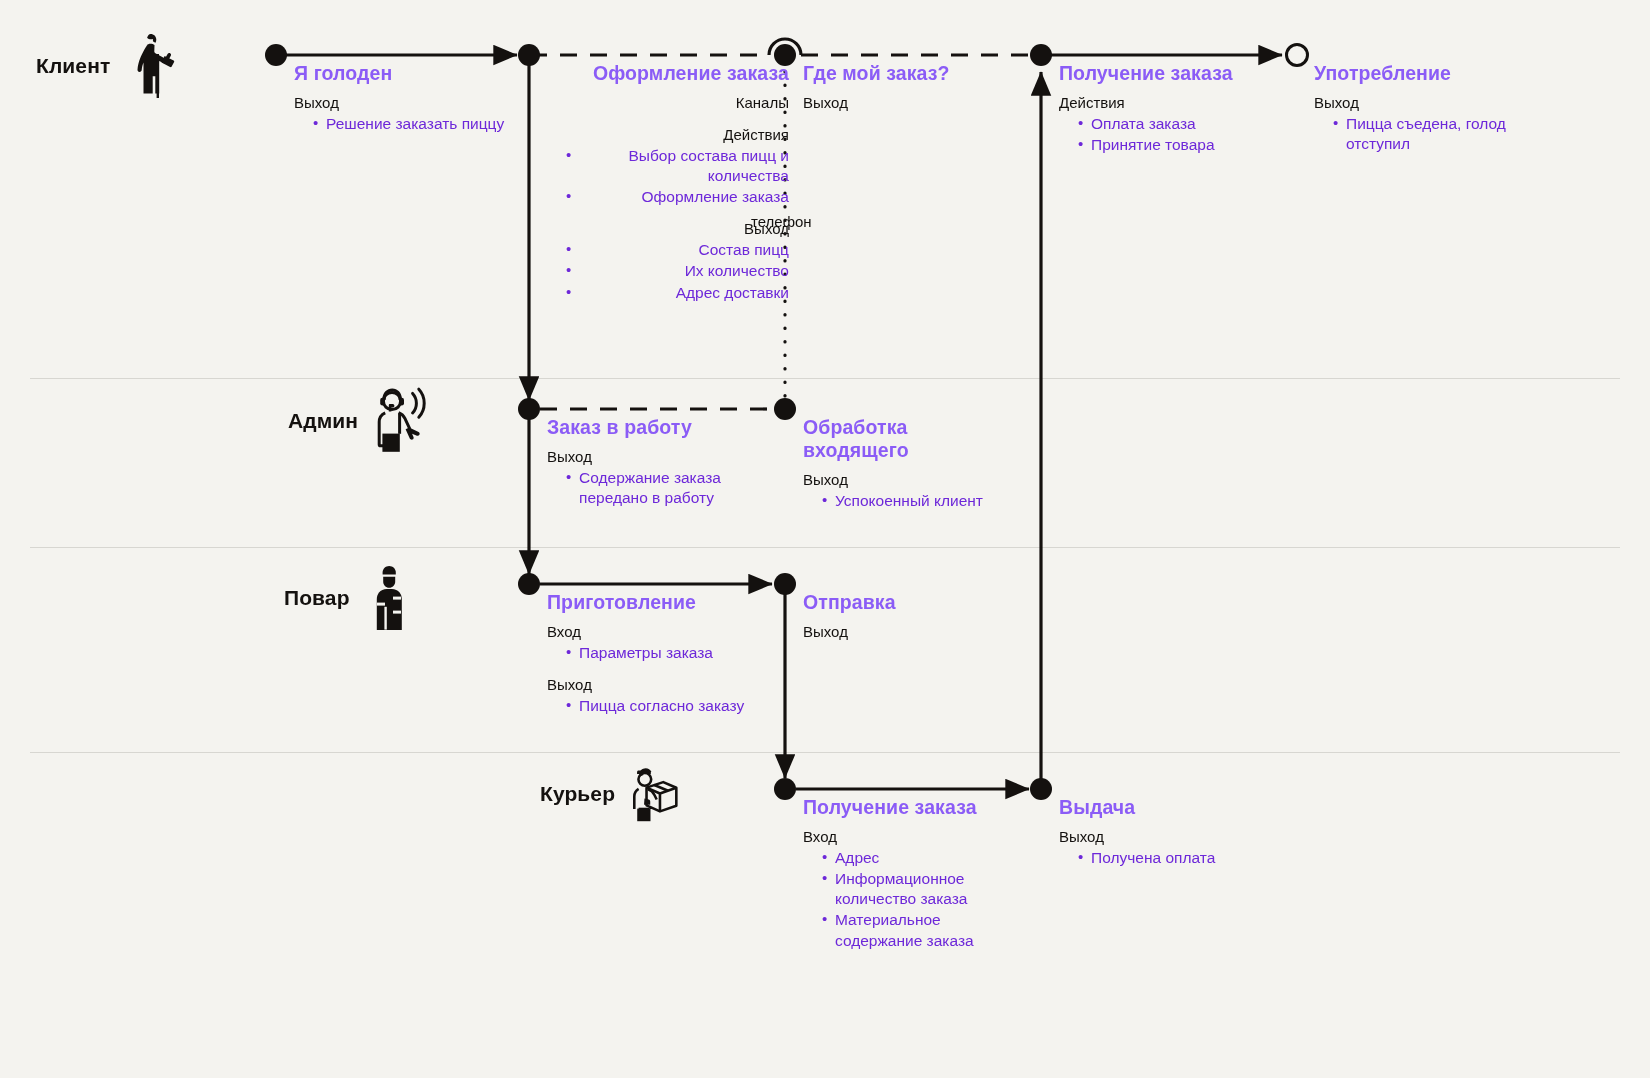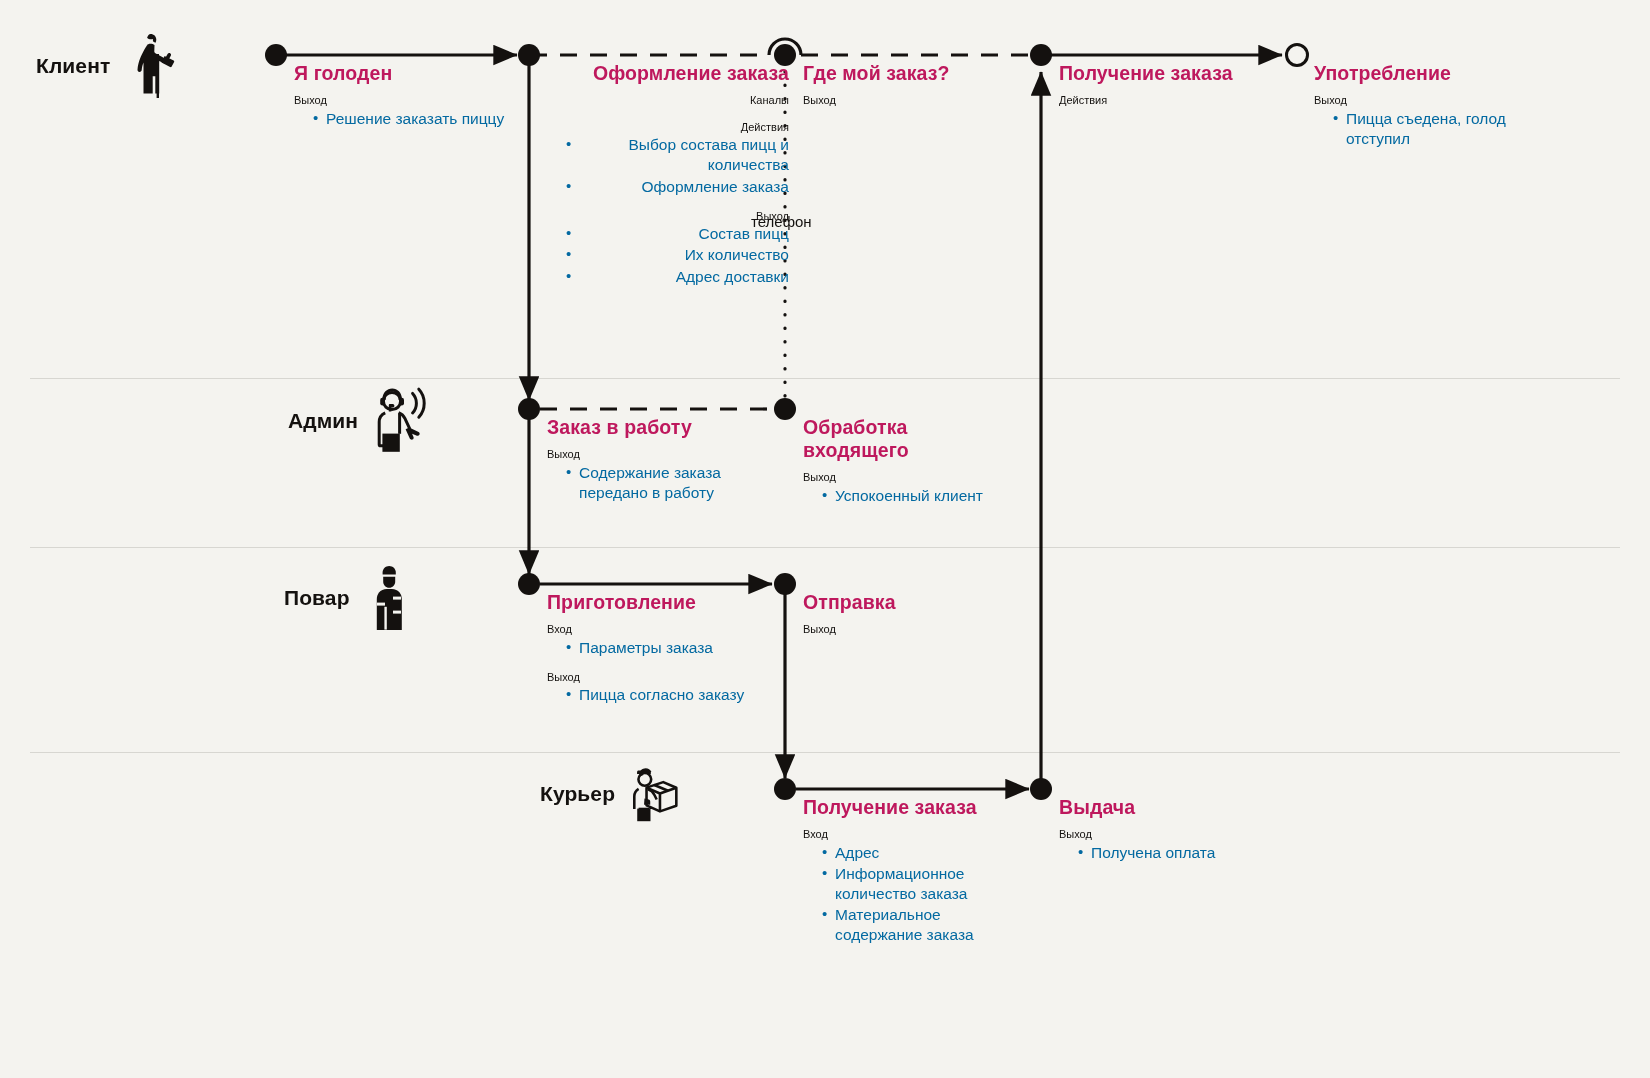--- a/index.html
+++ b/index.html
@@ -76,43 +76,43 @@
   }
   .node-body {
     position: absolute;
     left: 18px;
     top: 7px;
     width: 248px;
   }
   .node-title {
     font-size: 19.5px;
     font-weight: bold;
-    color: #be185d;
+    color: #8b5cf6;
     line-height: 1.18;
     margin: 0 0 8px 0;
     letter-spacing: .1px;
   }
   .sect {
     margin: 0 0 12px 0;
   }
   .sect:last-child { margin-bottom: 0; }
   .sect-label {
-    font-size: 11px;
+    font-size: 15px;
     color: #14110f;
     line-height: 1.33;
     margin: 0 0 1px 0;
   }
   .sect ul {
     margin: 0;
     padding: 0 0 0 19px;
     list-style: none;
   }
   .sect li {
     font-size: 15.5px;
-    color: #0369a1;
+    color: #6d28d9;
     line-height: 1.3;
     position: relative;
     padding-left: 13px;
     margin-bottom: 1px;
   }
   .sect li::before {
     content: "•";
     position: absolute;
     left: 0;
     top: -1px;
@@ -280,20 +280,24 @@
       </div>
     </div>
   </div>
 
   <div class="node" style="left:1041px; top:55px;">
     <div class="node-dot"></div>
     <div class="node-body" style="width:250px;">
       <div class="node-title">Получение заказа</div>
       <div class="sect">
         <div class="sect-label">Действия</div>
+        <ul>
+          <li>Оплата заказа</li>
+          <li>Принятие товара</li>
+        </ul>
       </div>
     </div>
   </div>
 
   <div class="node" style="left:1297px; top:55px;">
     <div class="node-dot hollow"></div>
     <div class="node-body" style="left:17px; width:230px;">
       <div class="node-title">Употребление</div>
       <div class="sect">
         <div class="sect-label">Выход</div>

